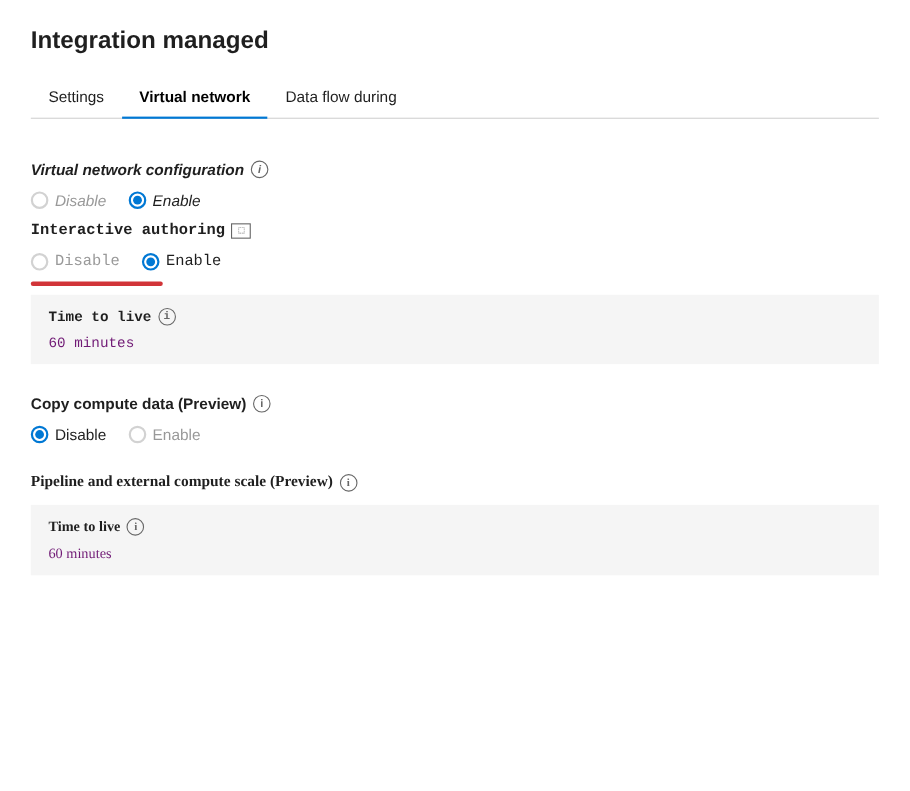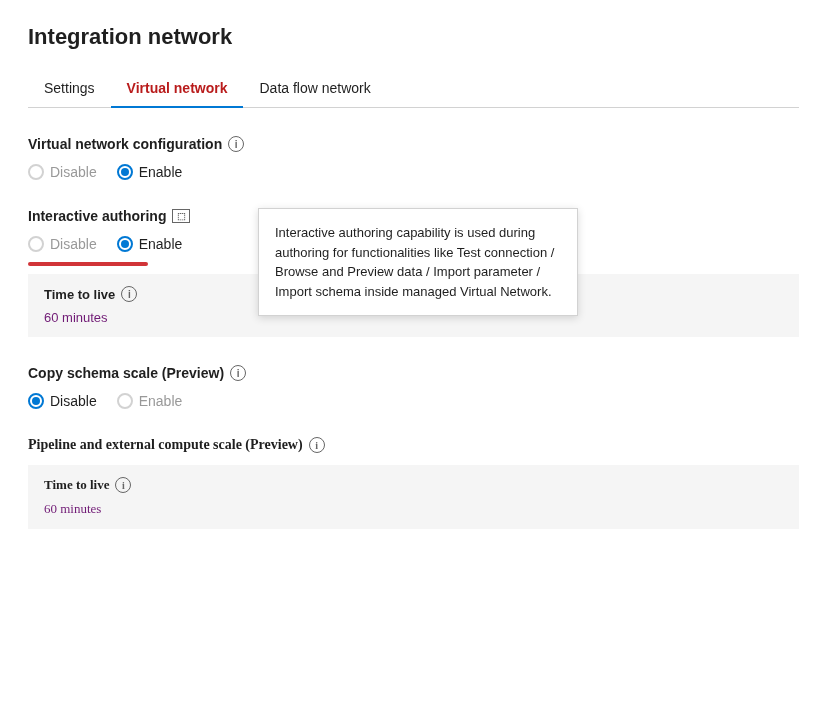--- a/index.html
+++ b/index.html
@@ -16,41 +16,42 @@
     .page-title {
       font-size: 22px;
       font-weight: 600;
       color: #1f1f1f;
       margin-bottom: 20px;
     }
 
     .tabs {
       display: flex;
       border-bottom: 1px solid #d2d2d2;
-      margin-bottom: 28px;
+      margin-bottom: 38px;
     }
 
     .tab {
       padding: 10px 16px;
       cursor: pointer;
       font-size: 14px;
       color: #1f1f1f;
       border-bottom: 2px solid transparent;
       margin-bottom: -1px;
       white-space: nowrap;
     }
 
     .tab.active {
       font-weight: 600;
       border-bottom: 2px solid #0078d4;
-      color: #b91c1c;
+      color: #000000;
     }
 
     .section {
-      margin-bottom: 28px;
+      margin-bottom: 12px;
+      font-style: italic;
     }
 
     .section-title {
       font-size: 14px;
       font-weight: 600;
       color: #1f1f1f;
       margin-bottom: 12px;
       display: flex;
       align-items: center;
       gap: 6px;
@@ -113,20 +114,21 @@
       border: 1.5px solid #666;
       color: #666;
       font-size: 10px;
       font-weight: 700;
       cursor: pointer;
       flex-shrink: 0;
     }
 
     .interactive-authoring-section {
       position: relative;
+      font-family: Liberation Mono, monospace;
     }
 
     .tooltip {
       position: absolute;
       top: 0;
       left: 230px;
       background: #fff;
       border: 1px solid #d2d2d2;
       box-shadow: 0 2px 8px rgba(0,0,0,0.15);
       padding: 14px 16px;
@@ -173,26 +175,26 @@
     }
 
     .pipeline-section {
       margin-bottom: 28px;
       font-family: Liberation Serif, serif;
     }
   </style>
 </head>
 <body>
 
-<h1 class="page-title">Integration network</h1>
+<h1 class="page-title">Integration managed</h1>
 
 <div class="tabs">
   <div class="tab">Settings</div>
   <div class="tab active">Virtual network</div>
-  <div class="tab">Data flow network</div>
+  <div class="tab">Data flow during</div>
 </div>
 
 <div class="section">
   <div class="section-title">
     <span>Virtual network configuration</span>
     <span class="info-icon">i</span>
   </div>
   <div class="radio-group">
     <label class="radio-label disabled">
       <span class="radio-input"></span>
@@ -215,38 +217,35 @@
       <span class="radio-input"></span>
       <span>Disable</span>
     </label>
     <label class="radio-label">
       <span class="radio-input checked"></span>
       <span>Enable</span>
     </label>
   </div>
   <div class="red-bar"></div>
 
-  <div class="tooltip">
-    <span>Interactive authoring capability is used during authoring for functionalities like Test connection / Browse and Preview data / Import parameter / Import schema inside managed Virtual Network.</span>
-  </div>
 
   <div class="time-to-live-section">
     <div class="time-to-live-label">
       <span>Time to live</span>
       <span class="info-icon">i</span>
     </div>
     <div class="time-to-live-value">60 minutes</div>
   </div>
 </div>
 
 <div style="height: 28px;"></div>
 
 <div class="copy-compute-section">
   <div class="section-title">
-    <span>Copy schema scale (Preview)</span>
+    <span>Copy compute data (Preview)</span>
     <span class="info-icon">i</span>
   </div>
   <div class="radio-group">
     <label class="radio-label">
       <span class="radio-input checked"></span>
       <span>Disable</span>
     </label>
     <label class="radio-label disabled">
       <span class="radio-input"></span>
       <span>Enable</span>

